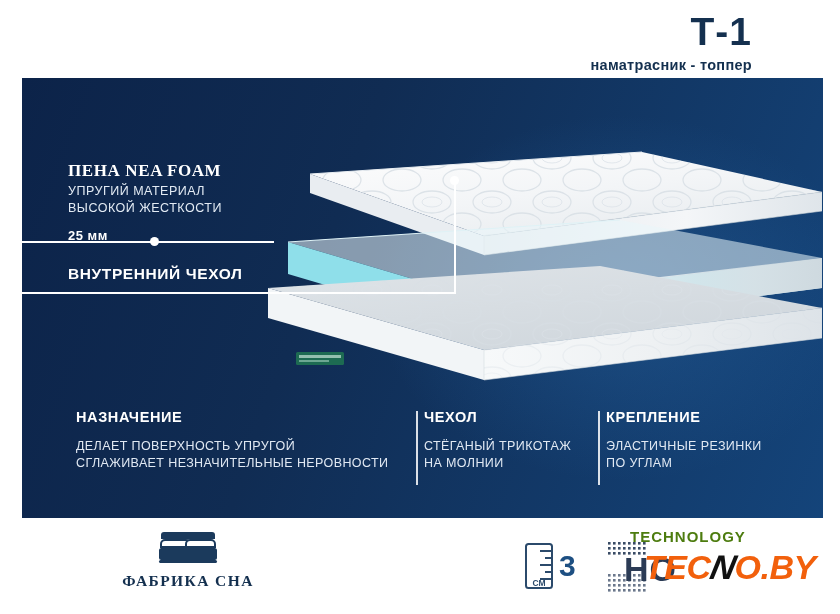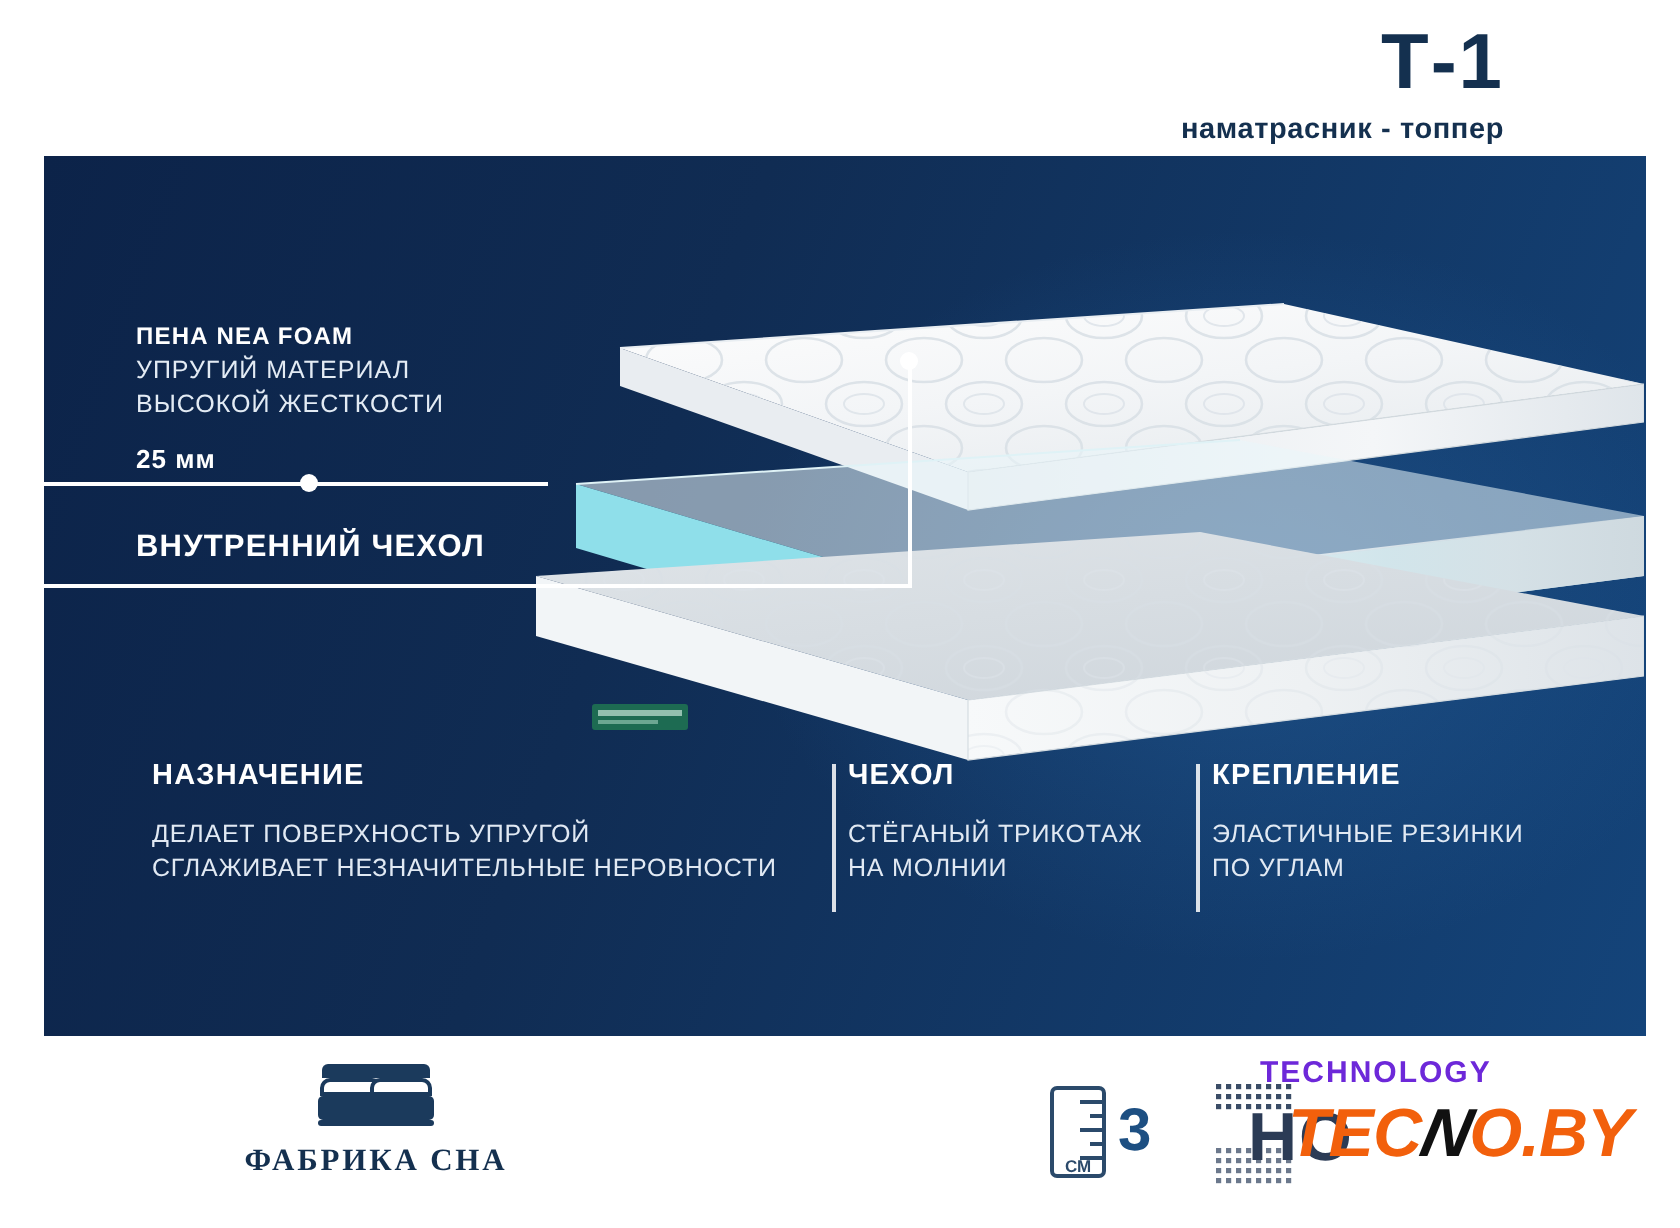--- a/index.html
+++ b/index.html
@@ -58,25 +58,26 @@
     pointer-events: none;
   }
 
   
   .callout-foam {
     position: absolute;
     left: 46px; top: 83px;
     color: #ffffff;
   }
   .callout-title {
-    font-size: 12px;
+    font-size: 17px;
     font-weight: bold;
     letter-spacing: 0.6px;
     color: #ffffff;
     white-space: nowrap;
+    font-family: Liberation Serif, serif;
   }
   .callout-line {
     font-size: 12.5px;
     letter-spacing: 0.5px;
     color: #e3ebf4;
     margin-top: 3px;
     white-space: nowrap;
   }
   .callout-mm {
     font-size: 13px;
@@ -124,21 +125,21 @@
   }
   .mattress svg { display: block; }
 
   
   .features {
     position: absolute;
     left: 54px; top: 302px;
     width: 712px; height: 92px;
     display: flex;
   }
-  .feat { position: relative; padding-left: 0; }
+  .feat { position: relative; padding-left: 0; margin-top: 29px; }
   .feat.c1 { width: 340px; }
   .feat.c2 { width: 182px; padding-left: 8px; }
   .feat.c3 { width: 190px; padding-left: 8px; }
   .feat-divider {
     position: absolute;
     left: 0; top: 2px;
     width: 1.5px; height: 74px;
     background: #ffffff;
     opacity: 0.85;
   }
@@ -196,21 +197,21 @@
     position: absolute;
     left: 608px; top: 526px;
     width: 130px; height: 76px;
   }
   .tech-word {
     position: absolute;
     left: 22px; top: 2px;
     font-size: 15px;
     font-weight: bold;
     letter-spacing: 1px;
-    color: #6d28d9;
+    color: #4d7c0f;
     white-space: nowrap;
   }
   .tech-ho {
     position: absolute;
     left: 16px; top: 26px;
     font-size: 34px;
     font-weight: bold;
     color: #2b3b55;
     letter-spacing: 1px;
     line-height: 1;

